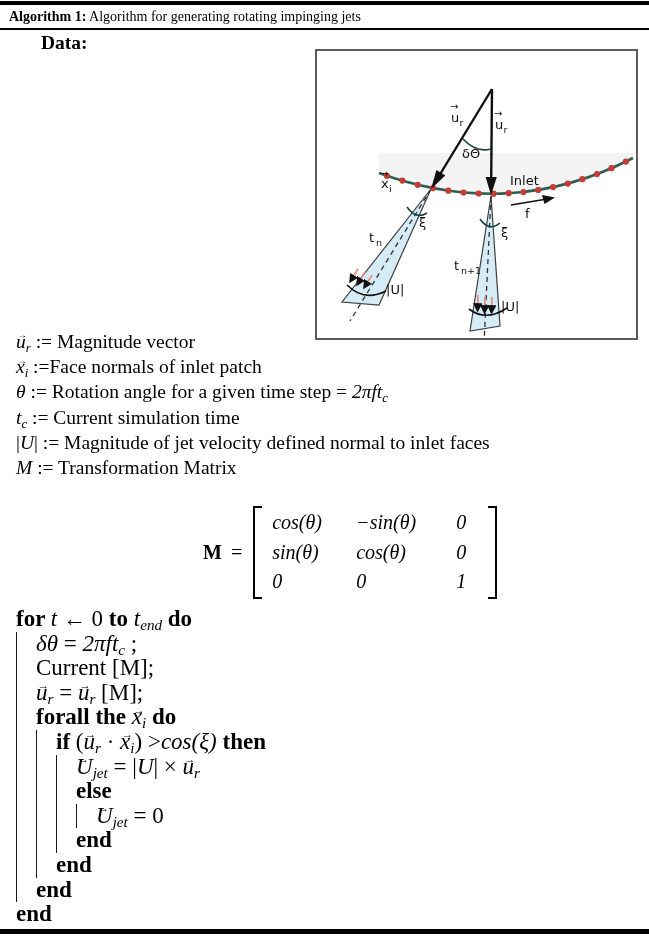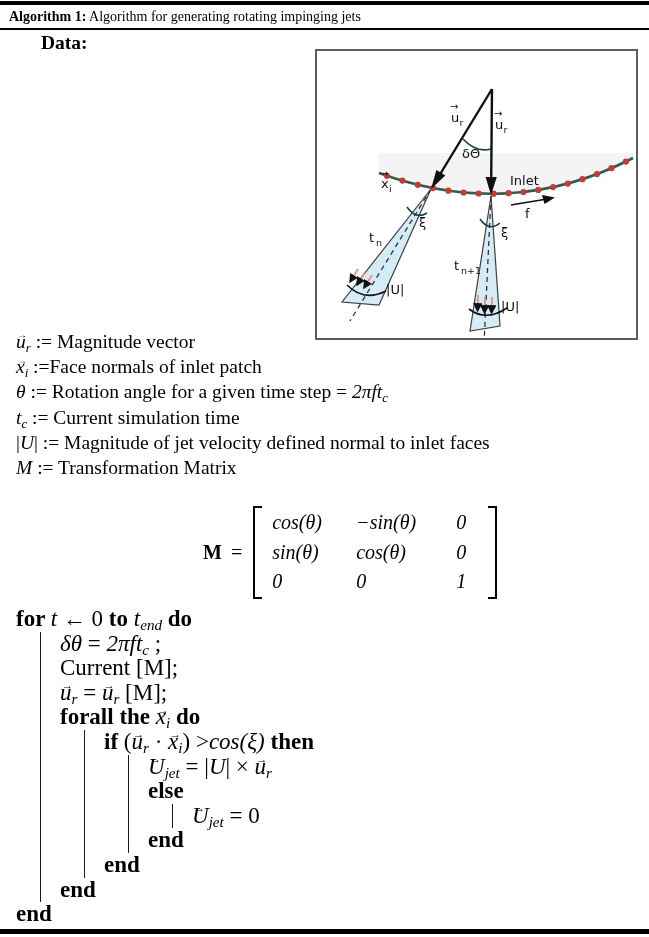--- a/index.html
+++ b/index.html
@@ -47,21 +47,21 @@
   .m-eq{margin:0 9px;}
   .bracket{width:7px;align-self:stretch;border:2.2px solid #000;}
   .bracket.l{border-right:none;margin-left:2px;}
   .bracket.r{border-left:none;}
   .m-grid{display:grid;grid-template-columns:70px 86px 22px;column-gap:14px;
           padding:2px 10px;font-style:italic;}
   .m-grid span{line-height:29.5px;}
 
   .code{position:absolute;left:16px;top:607px;font-size:23px;}
   .cline{height:24.6px;line-height:24.6px;white-space:pre;}
-  .cblock{border-left:1.4px solid #1a1a1a;margin-left:24px;padding-left:19px;}
+  .cblock{border-left:1.4px solid #1a1a1a;margin-left:0;padding-left:19px;}
 </style>
 </head>
 <body>
 
 <div id="frame">
 
   <div class="rule top"></div>
 
   <div class="title"><span class="bf">Algorithm 1:</span><span> Algorithm for generating rotating impinging jets</span></div>
 

